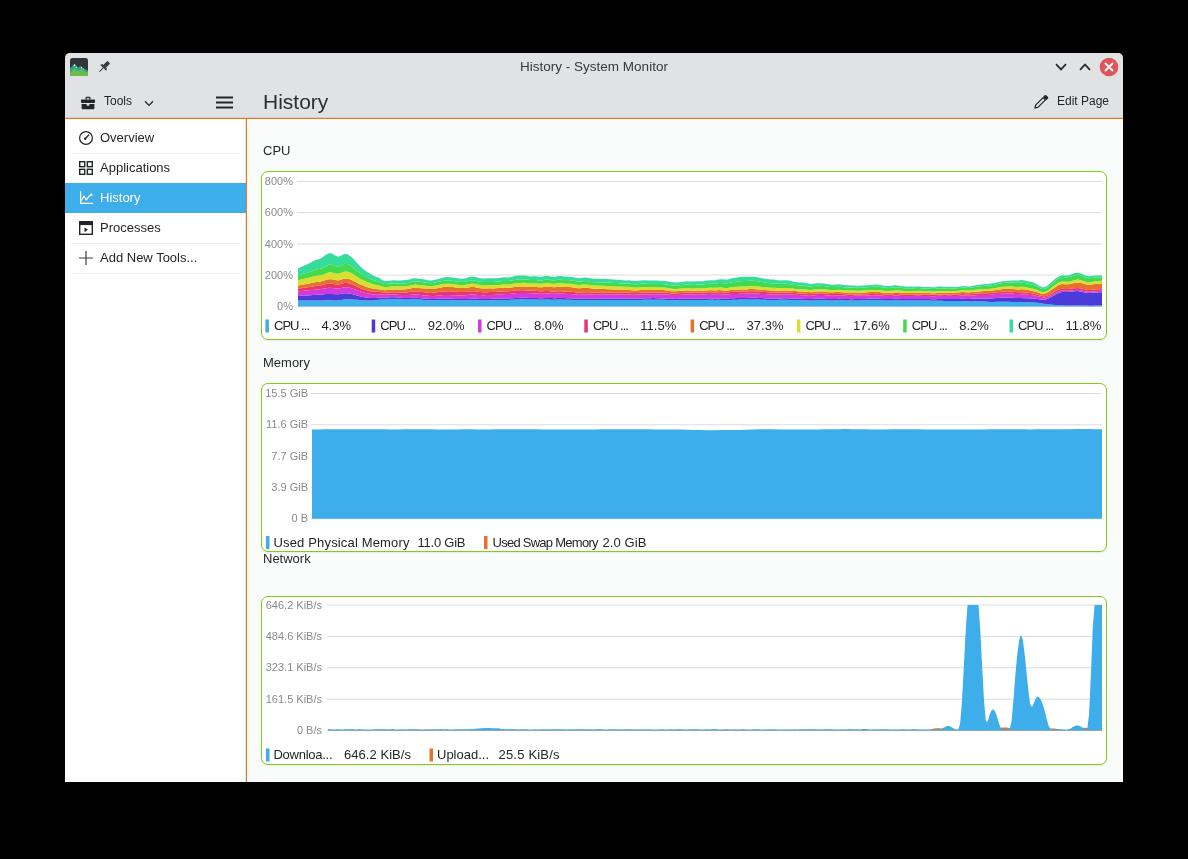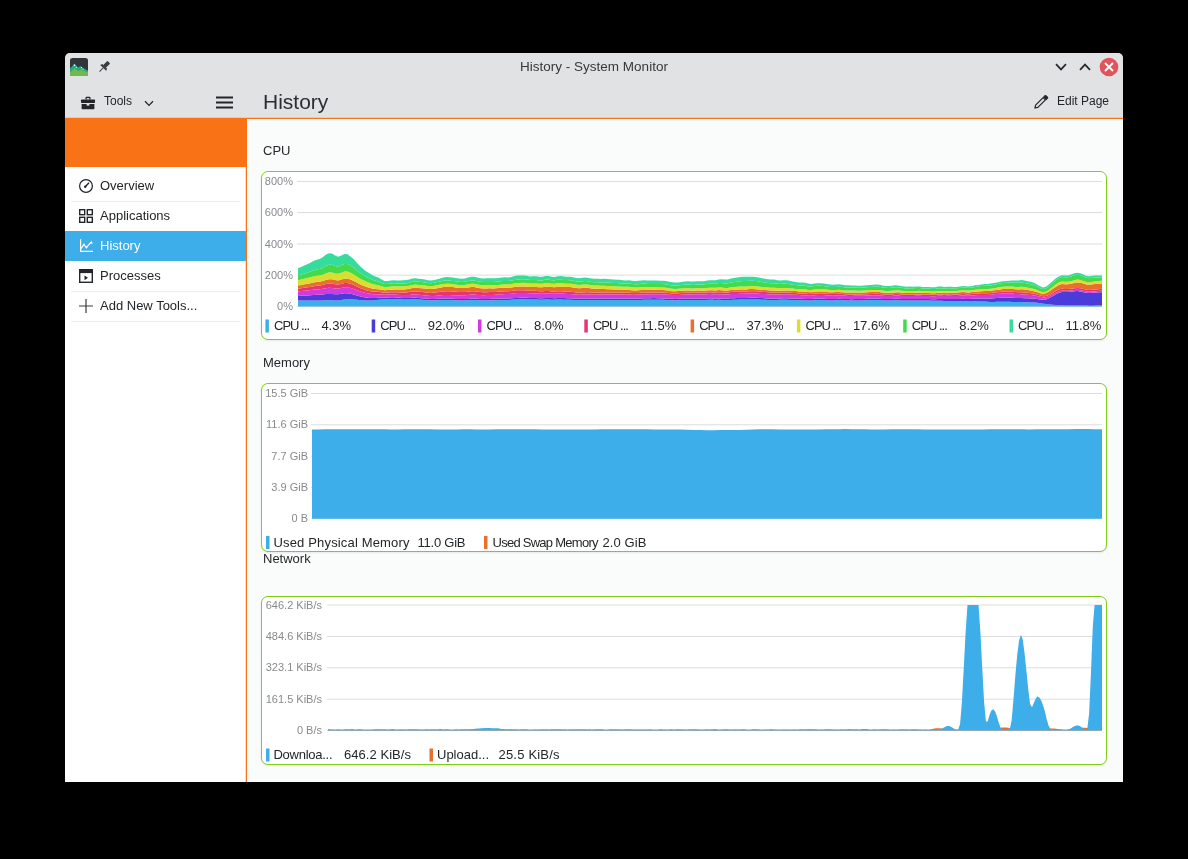--- a/index.html
+++ b/index.html
@@ -1,20 +1,20 @@
 <!DOCTYPE html>
 <html><head><meta charset="utf-8">
 <style>
 * { margin:0; padding:0; box-sizing:border-box; }
 html,body { width:1188px; height:859px; background:#000; font-family:"Liberation Sans", sans-serif; overflow:hidden; }
 #win { position:absolute; left:65px; top:53px; width:1058px; height:729px; background:#f97316; border-radius:5px 5px 0 0; overflow:hidden; }
 #head { position:absolute; left:0; top:0; width:1058px; height:65px; background:#e0e2e4; border-bottom:1px solid #cfd1d3; }
 #title { position:absolute; top:6px; left:0; width:1058px; text-align:center; font-size:13.5px; color:#37393b; }
 .tbtn { position:absolute; color:#232629; font-size:12px;text-align:center; }
-#sidebar { position:absolute; left:0; top:66px; width:181px; height:663px; background:#fff; border-right:1px solid #e1e3e4;margin-top:48px; }
+#sidebar { position:absolute; left:0; top:66px; width:181px; height:663px; background:#fff; border-right:1px solid #e1e3e4; }
 .sitem { position:absolute; left:0; width:181px; height:30px; }
 .sitem .lbl { position:absolute; left:35px; top:7px; font-size:13px; color:#232629; }
 .sitem svg { position:absolute; left:13px; top:7px; }
 .sep { position:absolute; left:6px; width:169px; height:1px; background:#ececec; }
 #content { position:absolute; left:182px; top:66px; width:876px; height:663px; background:#fafbfb; }
 .sect { position:absolute; left:16px; font-size:13px; color:#26292c; }
 .panel { position:absolute; left:14px; width:846px; height:169px; background:#fff; border:1px solid #84cc16; border-radius:7px; box-shadow:0 1px 2px rgba(0,0,0,0.08); }
 svg text { font-family:"Liberation Sans", sans-serif; }
 </style></head>
 <body>

